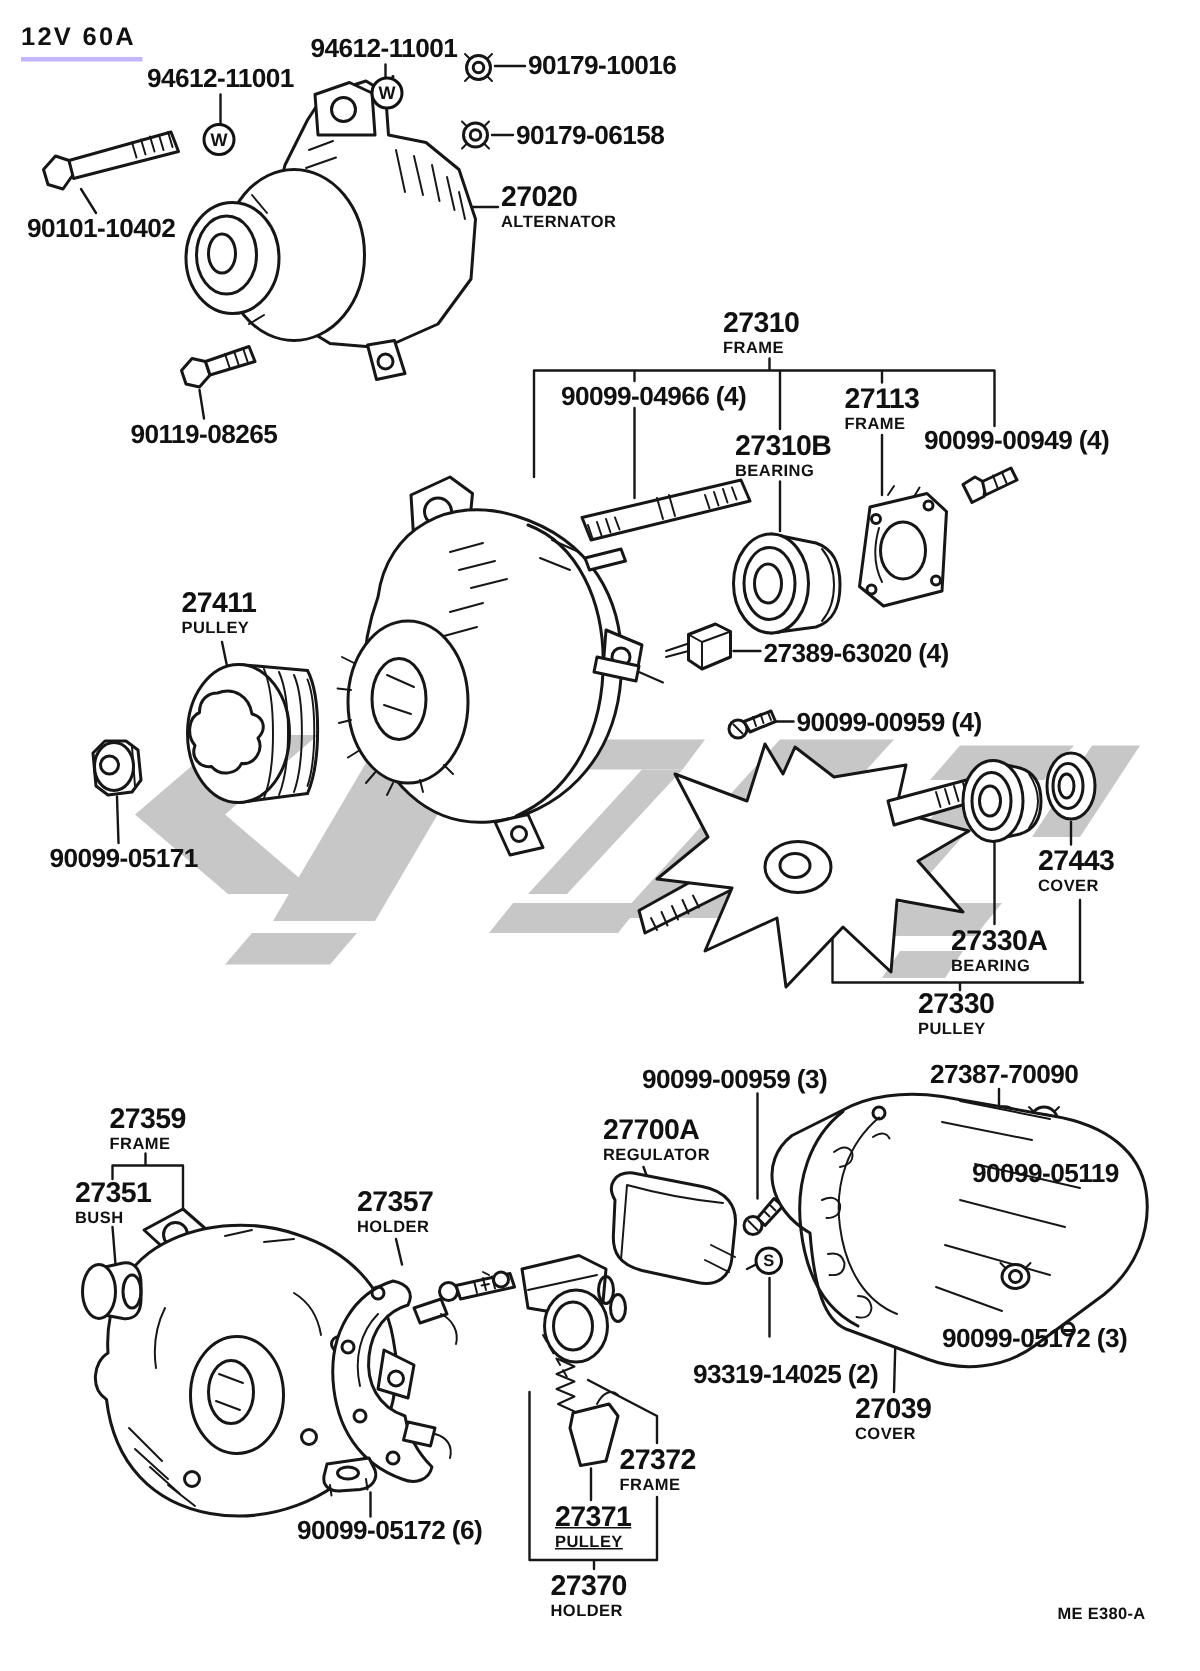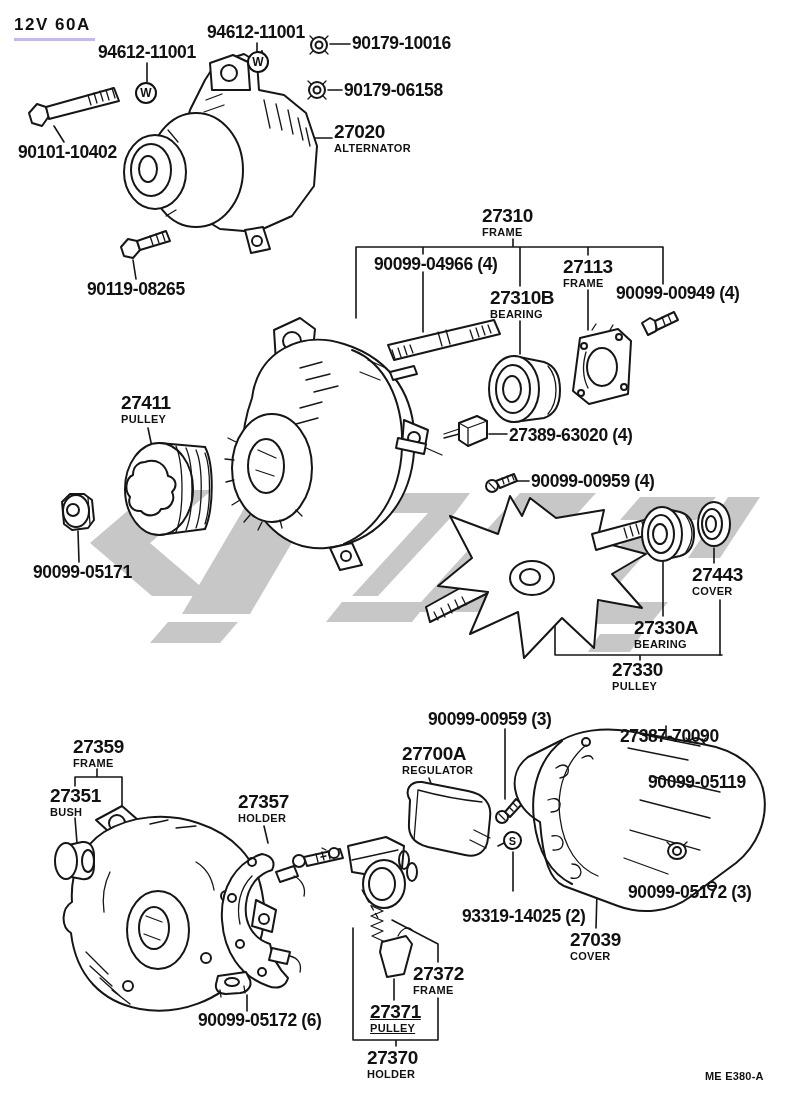--- a/index.html
+++ b/index.html
@@ -412,21 +412,21 @@
     <div class="sub">BEARING</div>
   </div>
   <div class="plabel big" style="left:612px;top:660px;">
     <div class="num">27330</div>
     <div class="sub">PULLEY</div>
   </div>
 
   <div class="plabel" style="left:428px;top:711px;">
       <div class="num">90099-00959 (3)</div>
     </div>
-  <div class="plabel" style="left:620px;top:708px;margin-top:20px;">
+  <div class="plabel" style="left:620px;top:708px;">
       <div class="num">27387-70090</div>
     </div>
   <div class="plabel" style="left:648px;top:774px;">
       <div class="num">90099-05119</div>
     </div>
 
   <div class="plabel big" style="left:73px;top:737px;">
     <div class="num">27359</div>
     <div class="sub">FRAME</div>
   </div>

